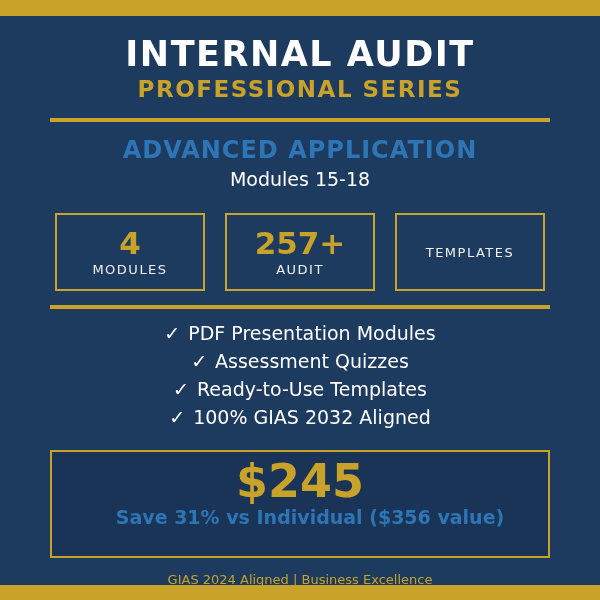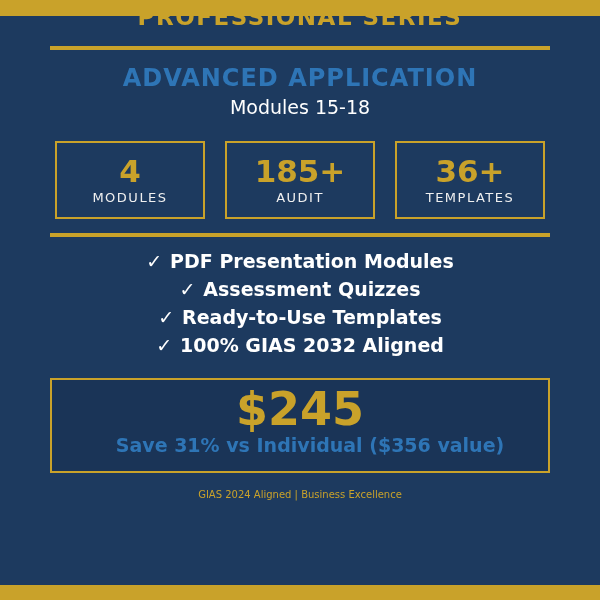--- a/index.html
+++ b/index.html
@@ -56,67 +56,67 @@
     display: flex; flex-direction: column;
     align-items: center; justify-content: center; gap: 3px;
     background: #1d3a5f;
   }
   .stat-value {
     font-size: 31px; font-weight: bold; color: #c9a22a; line-height: 32px;
   }
   .stat-label {
     font-size: 13px; color: #f0f0f0; letter-spacing: 1.5px; line-height: 15px; text-align: right;
   }
-  .features { margin-top: 10px; font-weight: bold; }
+  .features { margin-top: 10px; }
   .feature { font-size: 19px; color: #ffffff; line-height: 28px; }
   .feature .check { margin-right: 8px; }
 
   .price-box {
     box-sizing: border-box;
     width: 500px; margin: 19px auto 0;
     border: 2px solid #c9a22a;
     background: #1a3457;
     padding: 5px 0 4px;
-    height: 95px;
+    height: 108px;
   }
   .price {
     font-size: 46px; font-weight: bold; color: #c9a22a; line-height: 48px;
   }
   .savings {
     font-size: 19px; font-weight: bold; color: #2e75b6; line-height: 24px; padding-left: 20px;
   }
   .footer-note {
     margin-top: 14px;
-    font-size: 10px; color: #c9a22a; line-height: 16px;
+    font-size: 13px; color: #c9a22a; line-height: 16px;
   }
 </style>
 </head>
 <body>
 
 <div class="canvas">
   <div class="accent-bar top"></div>
 
+  <h1 class="main-title">INTERNAL AUDIT</h1>
   <h2 class="series-title">PROFESSIONAL SERIES</h2>
 
   <div class="divider"></div>
 
   <h3 class="adv-title">ADVANCED APPLICATION</h3>
   <div class="adv-sub">Modules 15-18</div>
 
   <div class="stats">
     <div class="stat-box">
       <div class="stat-value">4</div>
       <div class="stat-label">MODULES</div>
     </div>
     <div class="stat-box">
-      <div class="stat-value">185+</div>
+      <div class="stat-value">257+</div>
       <div class="stat-label">AUDIT</div>
     </div>
     <div class="stat-box">
-      <div class="stat-value">36+</div>
       <div class="stat-label">TEMPLATES</div>
     </div>
   </div>
 
   <div class="divider"></div>
 
   <div class="features">
     <div class="feature"><span class="check">✓</span><span>PDF Presentation Modules</span></div>
     <div class="feature"><span class="check">✓</span><span>Assessment Quizzes</span></div>
     <div class="feature"><span class="check">✓</span><span>Ready-to-Use Templates</span></div>

